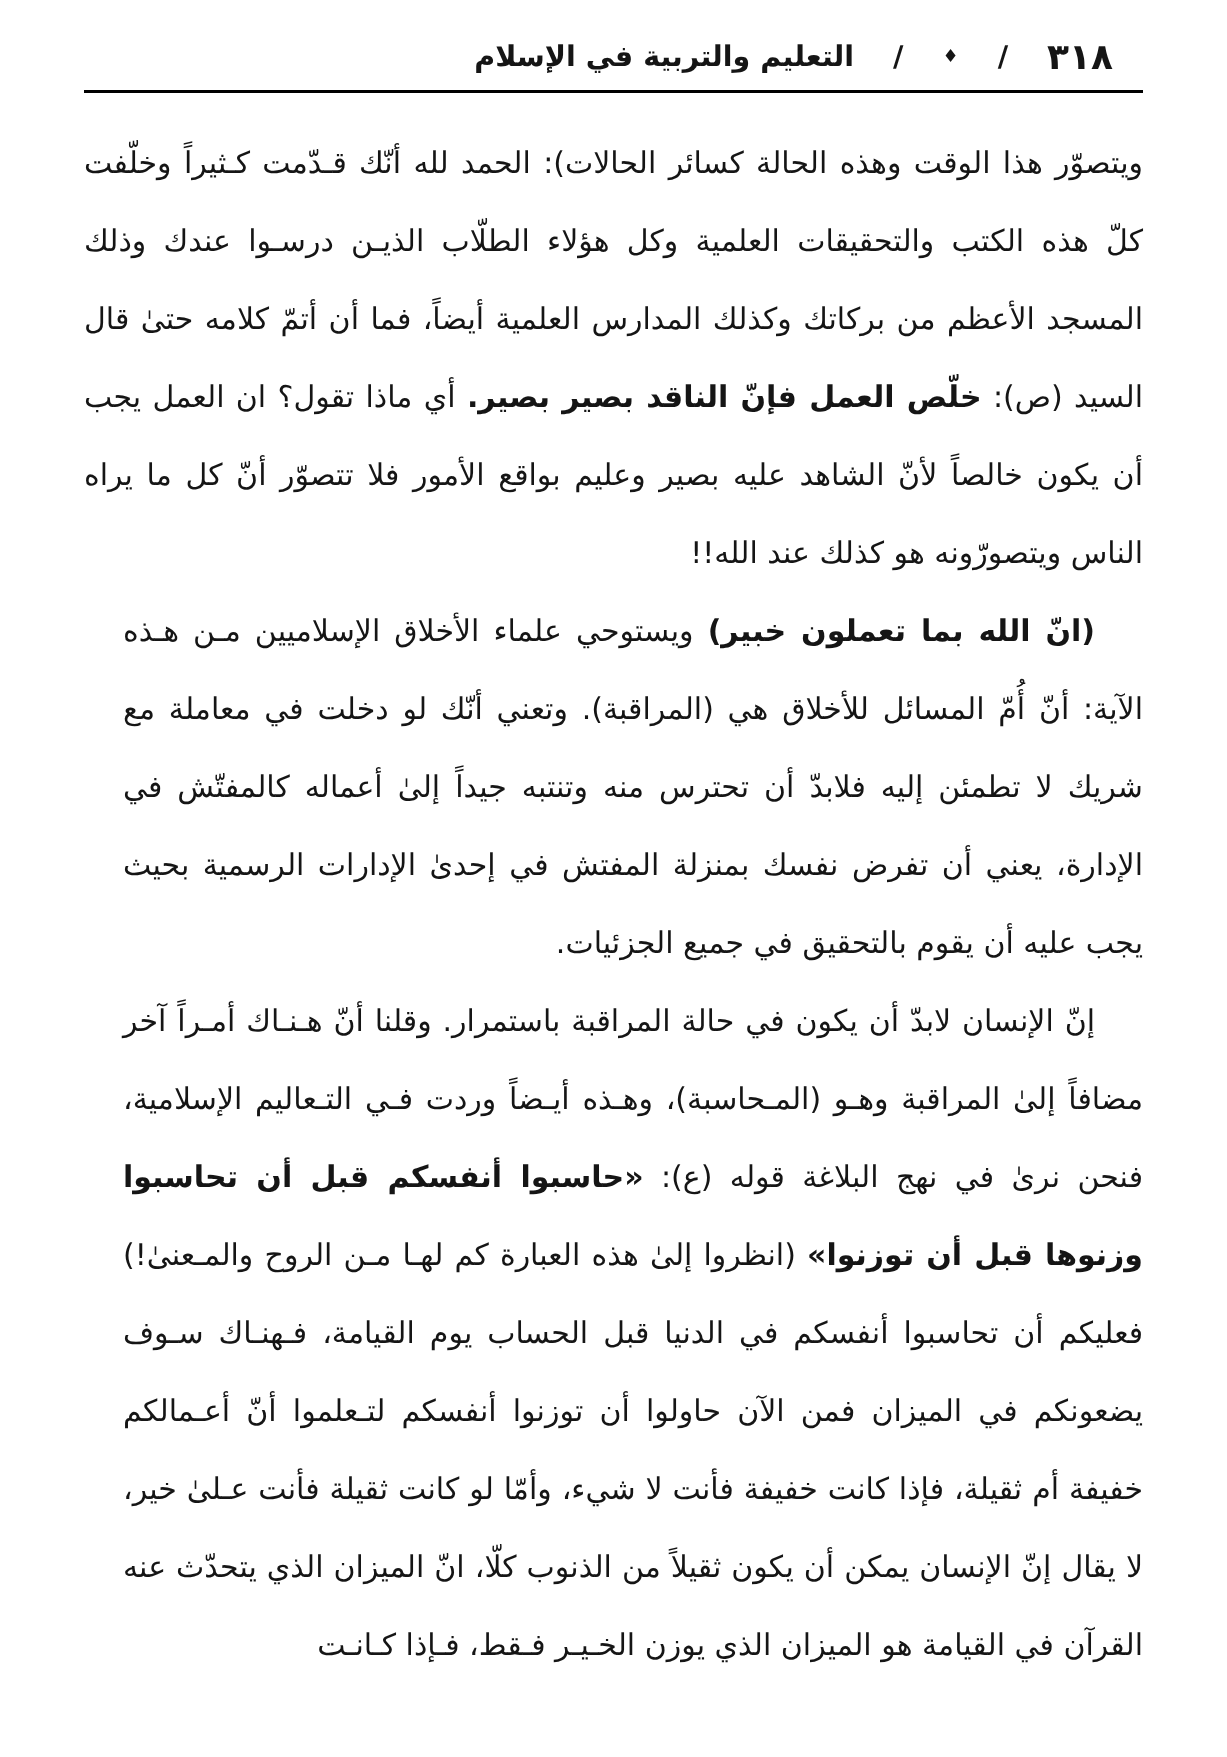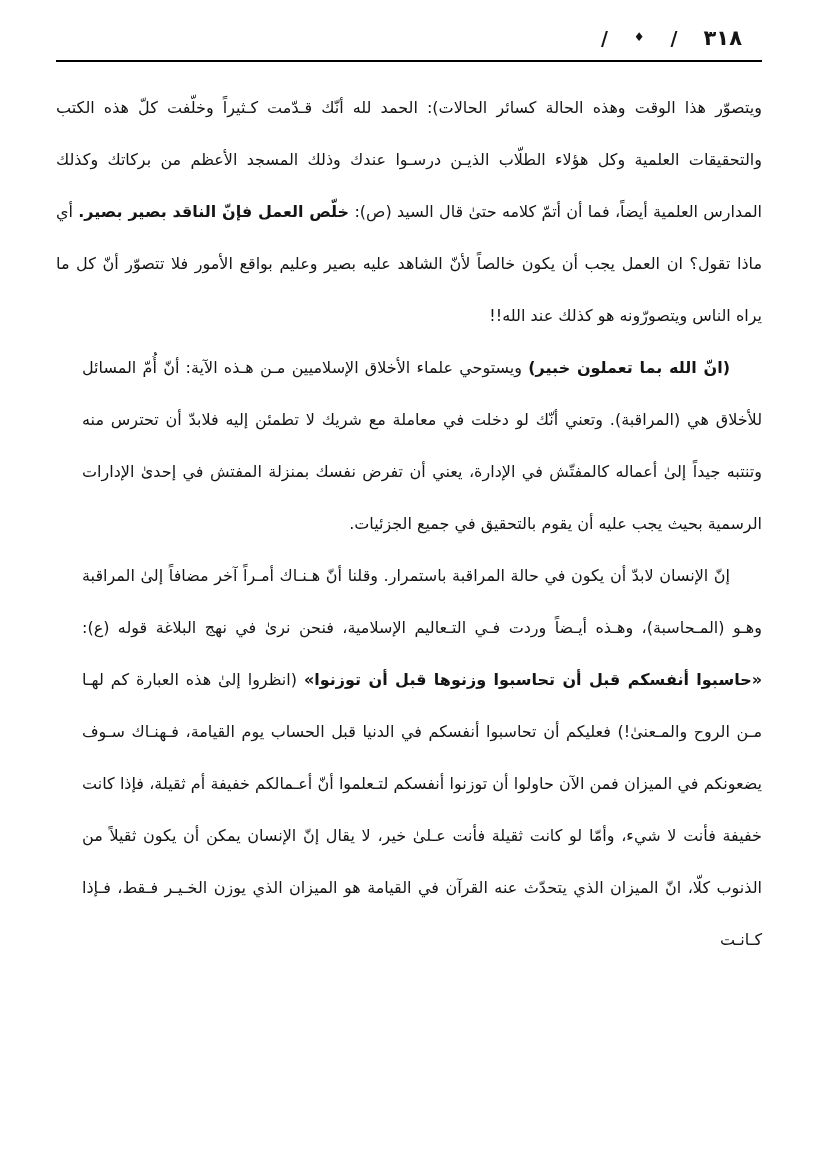--- a/index.html
+++ b/index.html
@@ -25,41 +25,41 @@
     direction: rtl;
     display: flex;
     align-items: center;
     gap: 26px;
     padding-right: 20px;
     font-size: 19px;
     font-weight: 700;
     line-height: 24px;
   }
   .running-header .page-number {
-    font-size: 21px;
+    font-size: 24px;
     letter-spacing: 1px;
   }
   .running-header .sep {
     font-size: 19px;
   }
   .running-header .diamond {
     font-size: 12px;
     position: relative;
     top: -1px;
   }
   .rule {
     margin-top: 10px;
     border-bottom: 2px solid #000000;
     width: 100%;
   }
   .body-text {
     direction: rtl;
     text-align: justify;
     margin-top: 20px;
-    font-size: 16px;
+    font-size: 20px;
     line-height: 52px;
   }
   .body-text p.para {
     margin: 0;
   }
   .body-text p.para.indent {
     text-indent: 32px;
     margin-left: 26px;
   }
   .seg.bold {
@@ -69,20 +69,21 @@
 </head>
 <body>
 
 <div class="page">
 
   <div class="running-header">
     <span class="page-number">٣١٨</span>
     <span class="sep">/</span>
     <span class="diamond">♦</span>
     <span class="sep">/</span>
+    <span class="title">التعليم والتربية في الإسلام</span>
   </div>
 
   <div class="rule"></div>
 
   <div class="body-text">
       <p class="para"><span class="seg">ويتصوّر هذا الوقت وهذه الحالة كسائر الحالات): الحمد لله أنّك قـدّمت كـثيراً وخلّفت كلّ هذه الكتب والتحقيقات العلمية وكل هؤلاء الطلّاب الذيـن درسـوا عندك وذلك المسجد الأعظم من بركاتك وكذلك المدارس العلمية أيضاً، فما أن أتمّ كلامه حتىٰ قال السيد (ص): </span><span class="seg bold">خلّص العمل فإنّ الناقد بصير بصير.</span><span class="seg"> أي ماذا تقول؟ ان العمل يجب أن يكون خالصاً لأنّ الشاهد عليه بصير وعليم بواقع الأمور فلا تتصوّر أنّ كل ما يراه الناس ويتصورّونه هو كذلك عند الله!!</span></p>
       <p class="para indent"><span class="seg bold">(انّ الله بما تعملون خبير)</span><span class="seg"> ويستوحي علماء الأخلاق الإسلاميين مـن هـذه الآية: أنّ أُمّ المسائل للأخلاق هي (المراقبة). وتعني أنّك لو دخلت في معاملة مع شريك لا تطمئن إليه فلابدّ أن تحترس منه وتنتبه جيداً إلىٰ أعماله كالمفتّش في الإدارة، يعني أن تفرض نفسك بمنزلة المفتش في إحدىٰ الإدارات الرسمية بحيث يجب عليه أن يقوم بالتحقيق في جميع الجزئيات.</span></p>
       <p class="para indent"><span class="seg">إنّ الإنسان لابدّ أن يكون في حالة المراقبة باستمرار. وقلنا أنّ هـنـاك أمـراً آخر مضافاً إلىٰ المراقبة وهـو (المـحاسبة)، وهـذه أيـضاً وردت فـي التـعاليم الإسلامية، فنحن نرىٰ في نهج البلاغة قوله (ع): </span><span class="seg bold">«حاسبوا أنفسكم قبل أن تحاسبوا وزنوها قبل أن توزنوا»</span><span class="seg"> (انظروا إلىٰ هذه العبارة كم لهـا مـن الروح والمـعنىٰ!) فعليكم أن تحاسبوا أنفسكم في الدنيا قبل الحساب يوم القيامة، فـهنـاك سـوف يضعونكم في الميزان فمن الآن حاولوا أن توزنوا أنفسكم لتـعلموا أنّ أعـمالكم خفيفة أم ثقيلة، فإذا كانت خفيفة فأنت لا شيء، وأمّا لو كانت ثقيلة فأنت عـلىٰ خير، لا يقال إنّ الإنسان يمكن أن يكون ثقيلاً من الذنوب كلّا، انّ الميزان الذي يتحدّث عنه القرآن في القيامة هو الميزان الذي يوزن الخـيـر فـقط، فـإذا كـانـت</span></p>
     </div>
 

